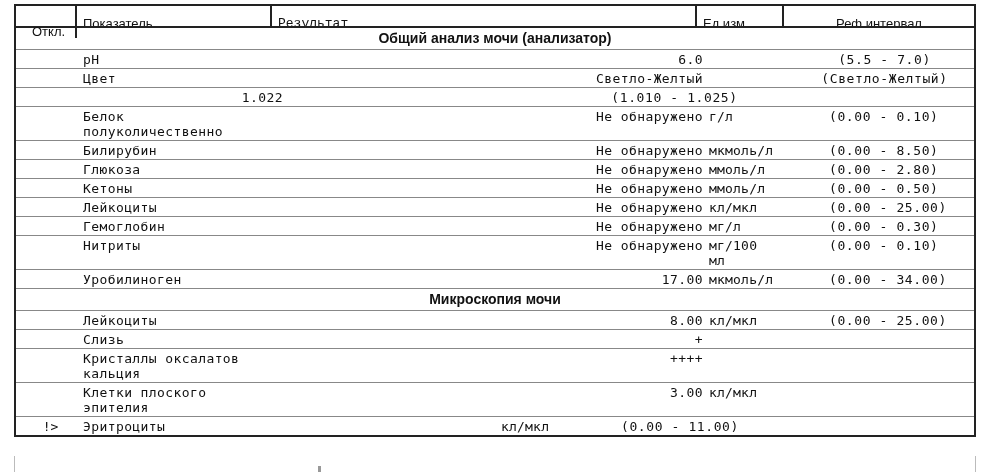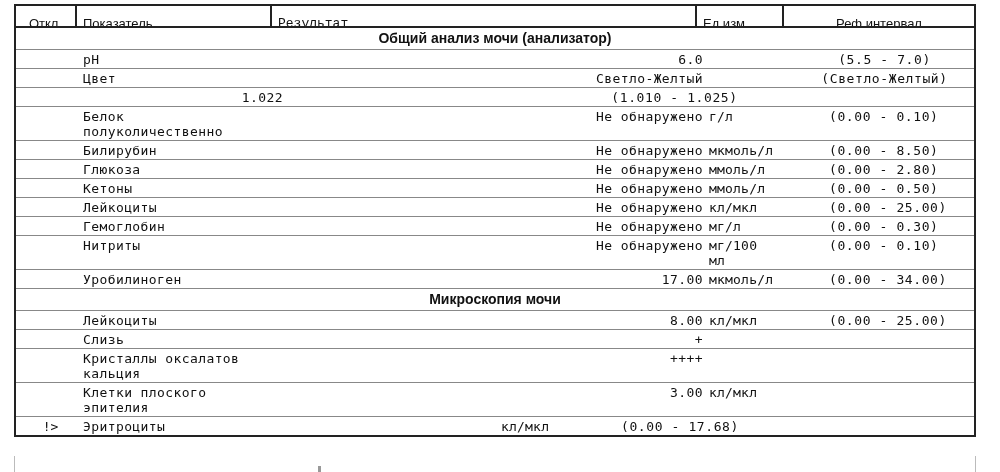--- a/index.html
+++ b/index.html
@@ -1,20 +1,20 @@
 <!DOCTYPE html>
 <html><head>
 <meta charset="utf-8">
 <style>
   html, body { margin: 0; padding: 0; background: #ffffff; }
   body { width: 1000px; height: 472px; position: relative; overflow: hidden; font-family: "Liberation Sans", sans-serif; color: #111; }
   .sheet { position: absolute; left: 14px; top: 4px; width: 962px; }
   .hdr { position: relative; height: 24px; border: 2px solid #222; box-sizing: border-box; display: flex; }
   .hdr > div { box-sizing: border-box; font-size: 13px; line-height: 20px; padding: 8px 6px; white-space: nowrap; overflow: hidden; }
-  .hdr .c-flag { width: 61px; border-right: 2px solid #222; text-align: center; padding: 8px; }
+  .hdr .c-flag { width: 61px; border-right: 2px solid #222; text-align: center; padding: 16px; }
   .hdr .c-name { width: 195px; border-right: 2px solid #222; }
   .hdr .c-res { width: 425px; text-align: left; padding-right: 6px; border-right: 2px solid #222; font-family: Liberation Mono, monospace; }
   .hdr .c-unit { width: 87px; border-right: 2px solid #222; }
   .hdr .c-ref { flex: 1; text-align: center; }
   .body { border-left: 2px solid #222; border-right: 2px solid #222; border-bottom: 2px solid #222; box-sizing: border-box; }
   .section { height: 21px; text-align: center; font-weight: bold; font-size: 14px; line-height: 21px; border-bottom: 1px solid #888; }
   .row { display: flex; border-bottom: 1px solid #888; font-family: "DejaVu Sans Mono", monospace; font-size: 13px; line-height: 15px; }
   .row:last-child { border-bottom: none; }
   .row > div { box-sizing: border-box; padding-top: 2px; padding-bottom: 1px; }
   .r-flag { width: 63px; text-align: center; padding-left: 6px; }
@@ -144,20 +144,20 @@
         <div class="r-flag"></div>
         <div class="r-name" style="white-space: pre-line;">Клетки плоского
 эпителия</div>
         <div class="r-res">3.00</div>
         <div class="r-unit">кл/мкл</div>
       </div>
       <div class="row">
         <div class="r-flag">!&gt;</div>
         <div class="r-name">Эритроциты</div>
         <div class="r-unit">кл/мкл</div>
-        <div class="r-ref">(0.00 - 17.68)</div>
+        <div class="r-ref">(0.00 - 11.00)</div>
       </div>
     </div>
 </div>
 
 <div class="footer">
   <div class="mark"></div>
 </div>
 
 </body></html>

